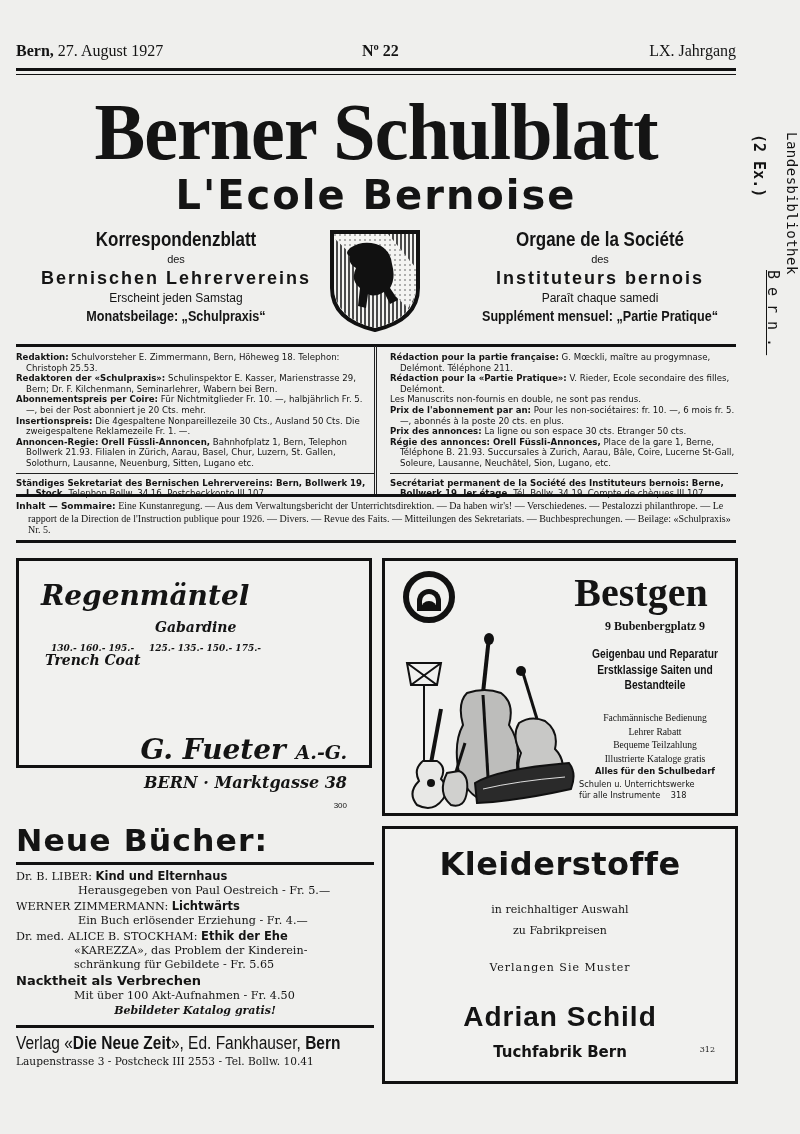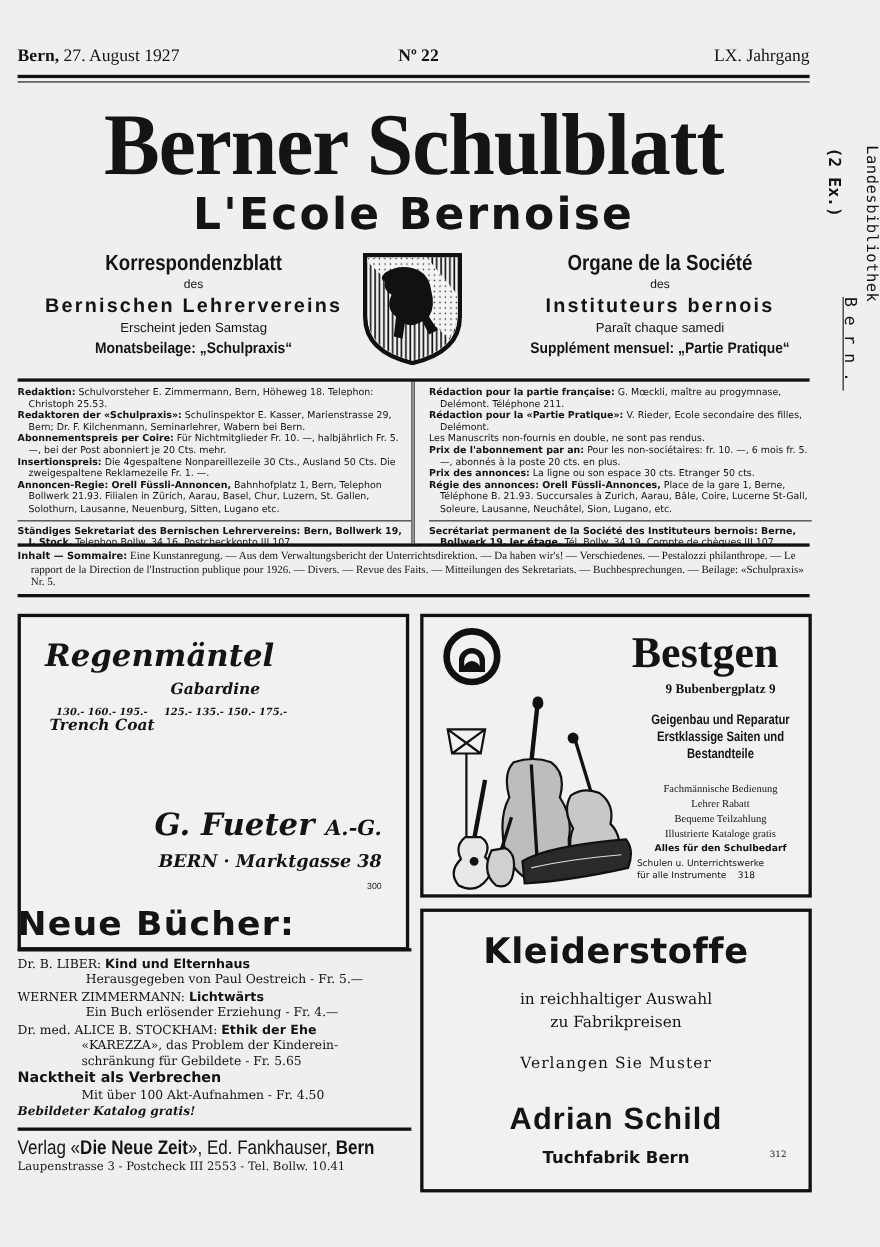--- a/index.html
+++ b/index.html
@@ -34,21 +34,21 @@
   .info b { font-weight: bold; }
   .info .sep { border-top: 1px solid #222; margin: 4px 0 4px 0; }
   .info-divider { position: absolute; left: 374px; top: 346px; height: 148px; border-left: 3px double #222; width: 4px; }
 
   .contents { position: absolute; left: 16px; top: 500px; width: 720px; font-family: "Liberation Serif", serif; font-size: 10px; line-height: 11.5px; }
   .contents p { text-indent: -12px; padding-left: 12px; }
   .contents b { font-family: "DejaVu Sans", sans-serif; font-weight: bold; font-size: 9px; }
 
   
   .ad { position: absolute; border: 3px solid #111; background: #f1f1ef; }
-  .ad-regen { left: 16px; top: 558px; width: 356px; height: 306px; }
+  .ad-regen { left: 16px; top: 558px; width: 356px; height: 210px; }
   .ad-regen .title { position: absolute; left: 22px; top: 18px; font-family: "DejaVu Serif", serif; font-style: italic; font-weight: bold; font-size: 28px; }
   .ad-regen .sub { position: absolute; top: 58px; font-family: "DejaVu Serif", serif; font-style: italic; font-weight: bold; font-size: 14px; }
   .ad-regen .prices { position: absolute; top: 82px; font-family: "DejaVu Serif", serif; font-style: italic; font-weight: bold; font-size: 9px; }
   .ad-regen .firm { position: absolute; right: 22px; top: 172px; font-family: "DejaVu Serif", serif; font-style: italic; font-weight: bold; font-size: 28px; }
   .ad-regen .firm small { font-size: 19px; }
   .ad-regen .addr { position: absolute; right: 22px; top: 212px; font-family: "DejaVu Serif", serif; font-style: italic; font-weight: bold; font-size: 16px; }
   .ad-regen .num { position: absolute; right: 22px; top: 240px; font-family: "Liberation Sans", sans-serif; font-size: 8px; }
 
   .ad-bestgen { left: 382px; top: 558px; width: 356px; height: 258px; }
   .ad-bestgen .logo { position: absolute; left: 18px; top: 10px; width: 52px; height: 52px; border: 6px solid #111; border-radius: 50%; }
@@ -64,28 +64,28 @@
   .ad-bestgen .list .ds { font-family: "DejaVu Sans", sans-serif; font-size: 8.2px; line-height: 11px; text-align: left; padding-left: 4px; }
 
   .books { position: absolute; left: 16px; top: 822px; width: 358px; height: 268px; }
   .books .head { font-family: "DejaVu Sans", sans-serif; font-weight: bold; font-size: 30px; line-height: 38px; letter-spacing: 1px; transform: scaleX(1.05); transform-origin: left; }
   .books .hr { border-top: 3px solid #111; margin: 2px 0 4px; }
   .books .line { font-family: "DejaVu Serif", serif; font-size: 11.2px; line-height: 14.4px; }
   .books .line b.gro { font-family: "DejaVu Sans", sans-serif; font-weight: bold; font-size: 11.5px; }
   .books .ind { padding-left: 62px; }
   .books .indc { padding-left: 58px; }
   .books .nackt { font-family: "DejaVu Sans", sans-serif; font-weight: bold; font-size: 13px; line-height: 16px; }
-  .books .kat { text-align: left; font-family: "DejaVu Serif", serif; font-style: italic; font-weight: bold; font-size: 11px; line-height: 16px; }
+  .books .kat { text-align: center; font-family: "DejaVu Serif", serif; font-style: italic; font-weight: bold; font-size: 11px; line-height: 16px; }
   .books .verlag { font-family: "Liberation Sans", sans-serif; font-size: 18px; line-height: 22px; transform: scaleX(0.86); transform-origin: left; white-space: nowrap; }
   .books .verlag b { font-weight: bold; }
   .books .addr { font-family: "DejaVu Serif", serif; font-size: 10.6px; line-height: 14px; }
 
   .ad-kleider { left: 382px; top: 826px; width: 356px; height: 258px; }
   .ad-kleider .title { position: absolute; left: 0; top: 16px; width: 100%; text-align: center; font-family: "DejaVu Sans", sans-serif; font-weight: bold; font-size: 32px; letter-spacing: 0.5px; }
-  .ad-kleider .c { position: absolute; left: 0; width: 100%; text-align: center; font-family: "DejaVu Serif", serif; font-size: 14px; line-height: 21px; }
+  .ad-kleider .c { position: absolute; left: 0; width: 100%; text-align: center; font-family: "DejaVu Serif", serif; font-size: 11px; line-height: 21px; }
   .ad-kleider .firm { position: absolute; left: 0; top: 172px; width: 100%; text-align: center; font-family: Liberation Sans, sans-serif; font-weight: bold; font-size: 28px; letter-spacing: 1px; }
   .ad-kleider .sub { position: absolute; left: 0; top: 214px; width: 100%; text-align: center; font-family: "DejaVu Sans", sans-serif; font-weight: bold; font-size: 15px; }
   .ad-kleider .num { position: absolute; right: 20px; top: 216px; font-family: "DejaVu Serif", serif; font-size: 8px; }
 </style>
 </head>
 <body>
 
 <div class="page">
 
   <div class="dateline">

